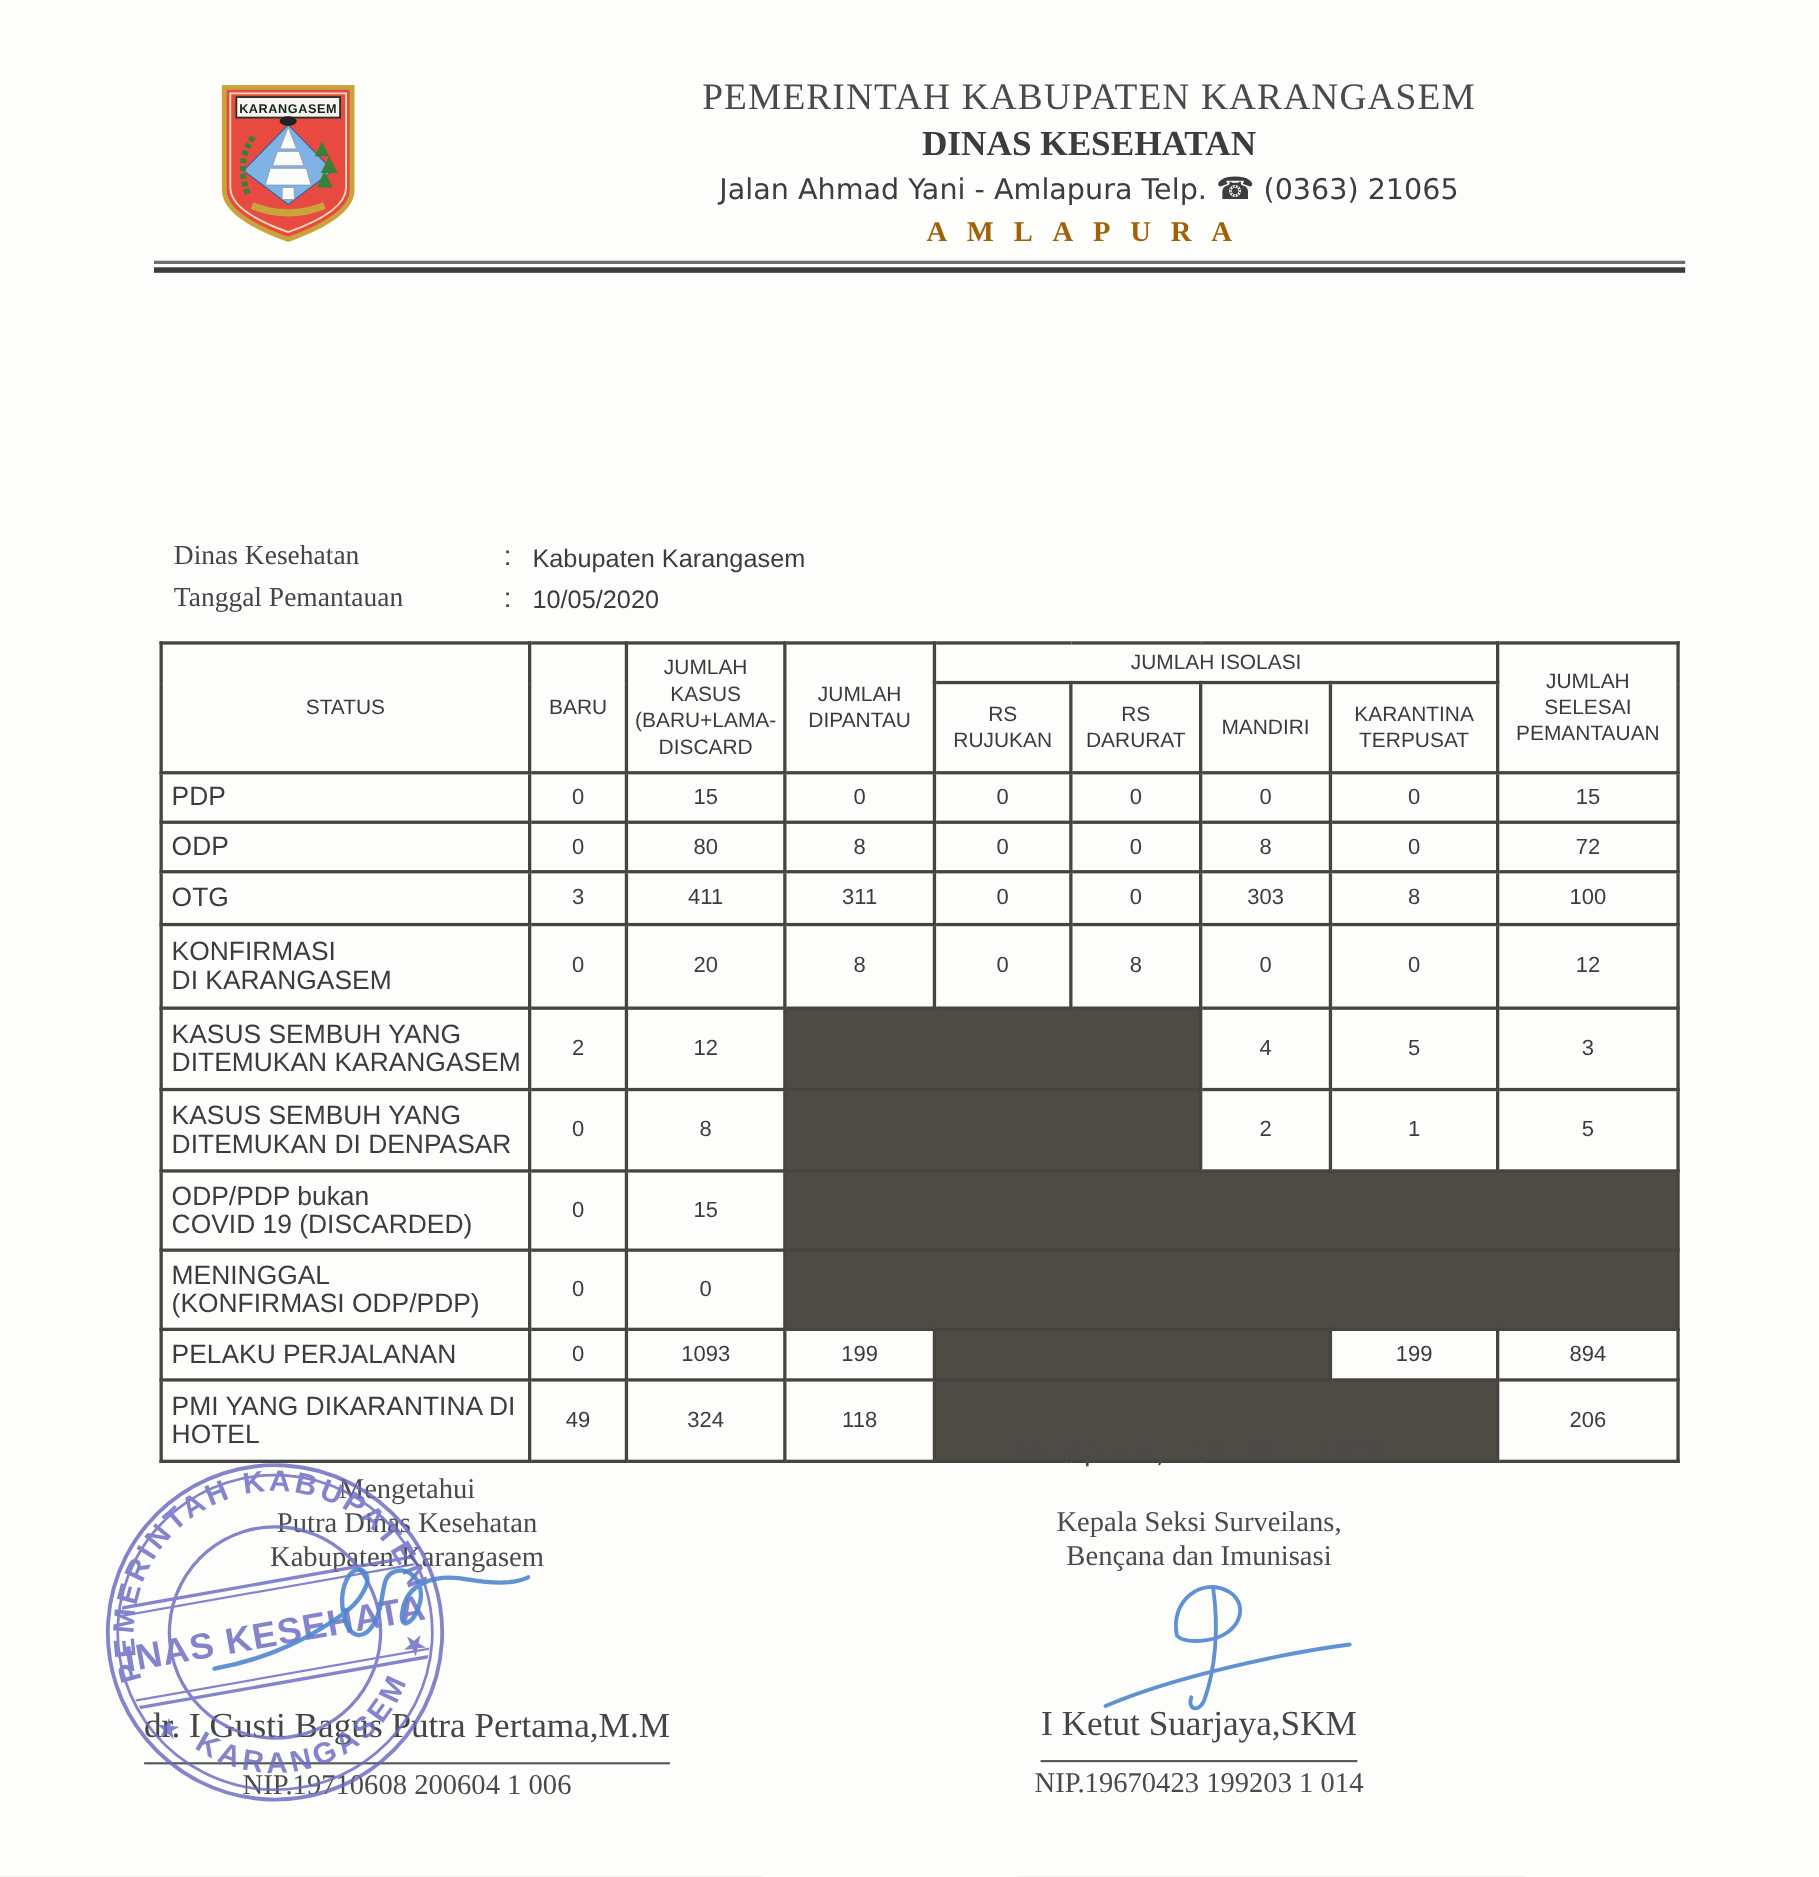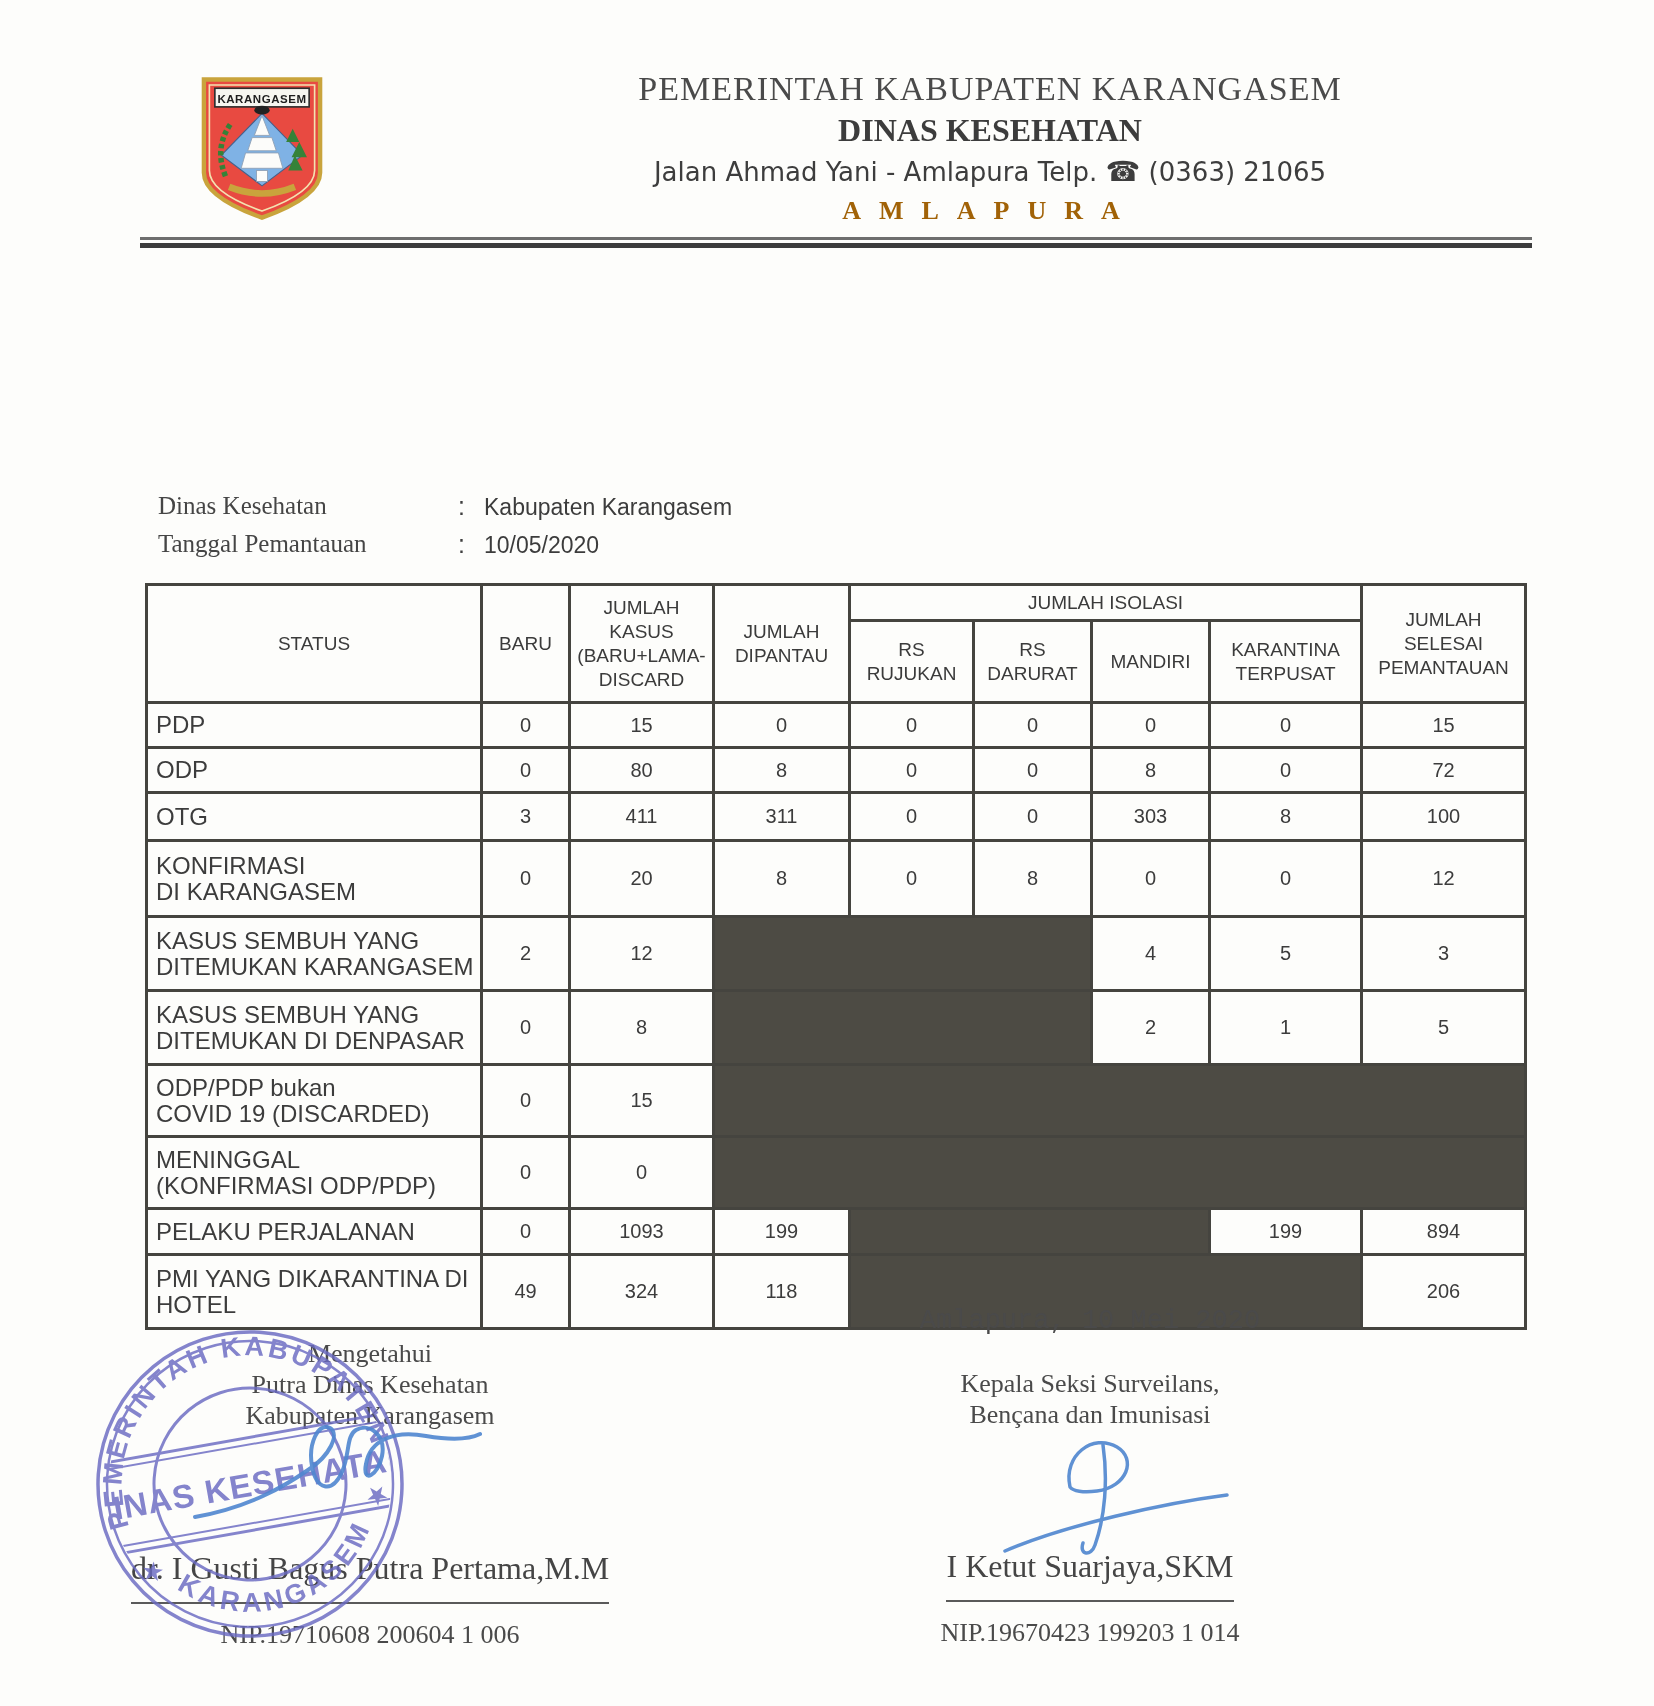--- a/index.html
+++ b/index.html
@@ -58,21 +58,21 @@
                   font-family:Liberation Mono, monospace; font-size:27px; color:#4a4a4a; }
   .sig-block { position:absolute; text-align:center; font-family:"Liberation Serif", serif;
                font-size:26px; color:#4a4a4a; line-height:31px; }
   .sig-left-head  { top:1338px; left:150px; width:440px; }
   .sig-right-head { top:1368px; left:890px; width:400px; }
   .sig-name-block { position:absolute; text-align:center; font-family:"Liberation Serif", serif; }
   .sig-left-name  { top:1550px; left:130px; width:480px; }
   .sig-right-name { top:1548px; left:890px; width:400px; }
   .sig-name { font-size:32px; color:#454545; border-bottom:2px solid #5a5a5a;
               display:inline-block; padding-bottom:15px; }
-  .sig-nip  { font-size:26px; color:#4a4a4a; margin-top:16px; }
+  .sig-nip  { font-size:26px; color:#4a4a4a; margin-top:4px; }
   .stamp-svg { position:absolute; left:78px; top:1312px; width:344px; height:344px; opacity:.82; }
   .sig-ink { position:absolute; }
   .ink-left  { left:180px; top:1392px; width:320px; height:145px; }
   .ink-right { left:975px; top:1425px; width:280px; height:150px; }
 </style>
 </head>
 <body>
 
 <div class="page">
 

